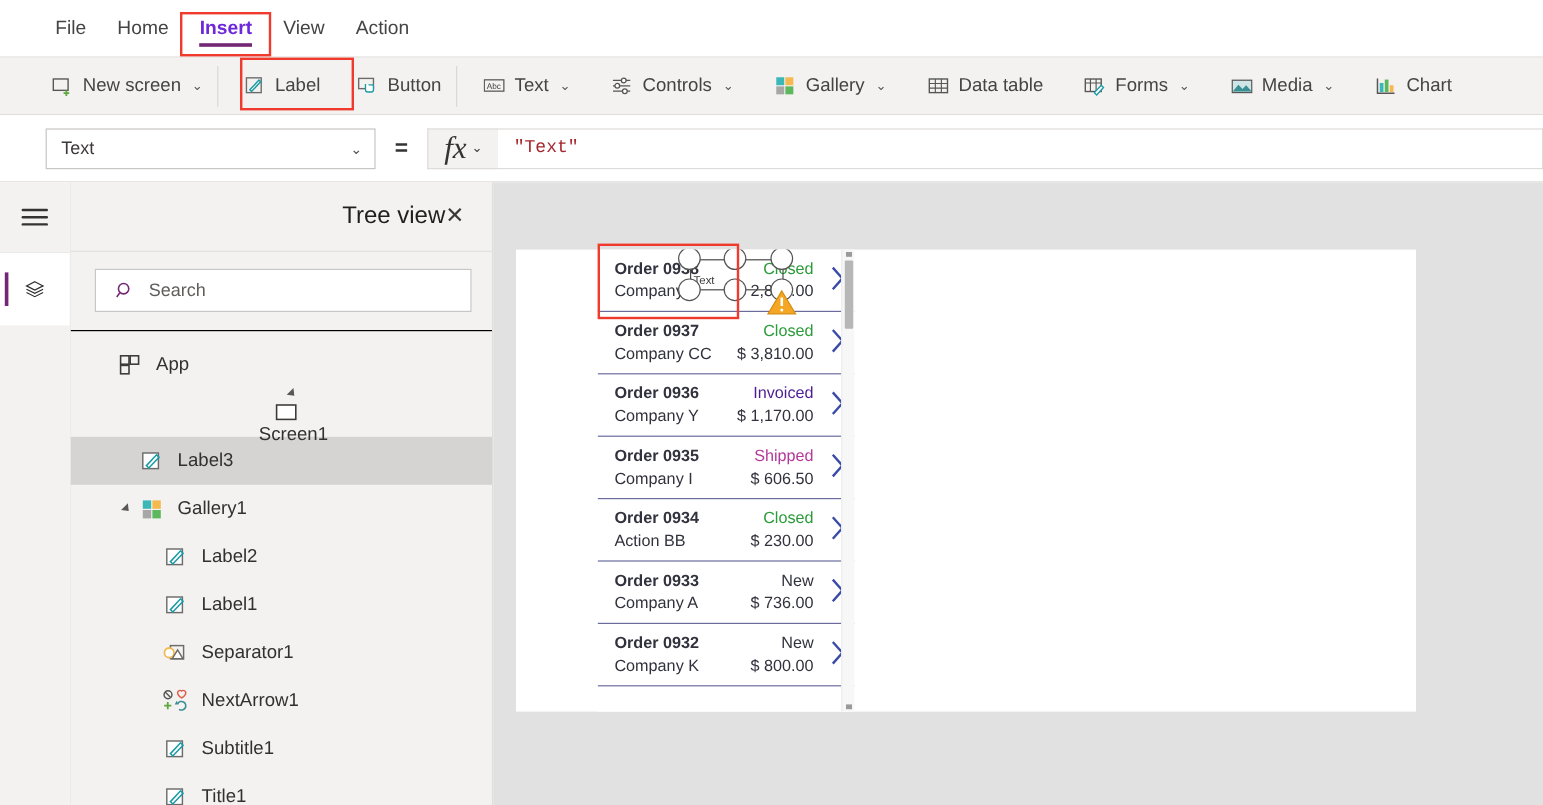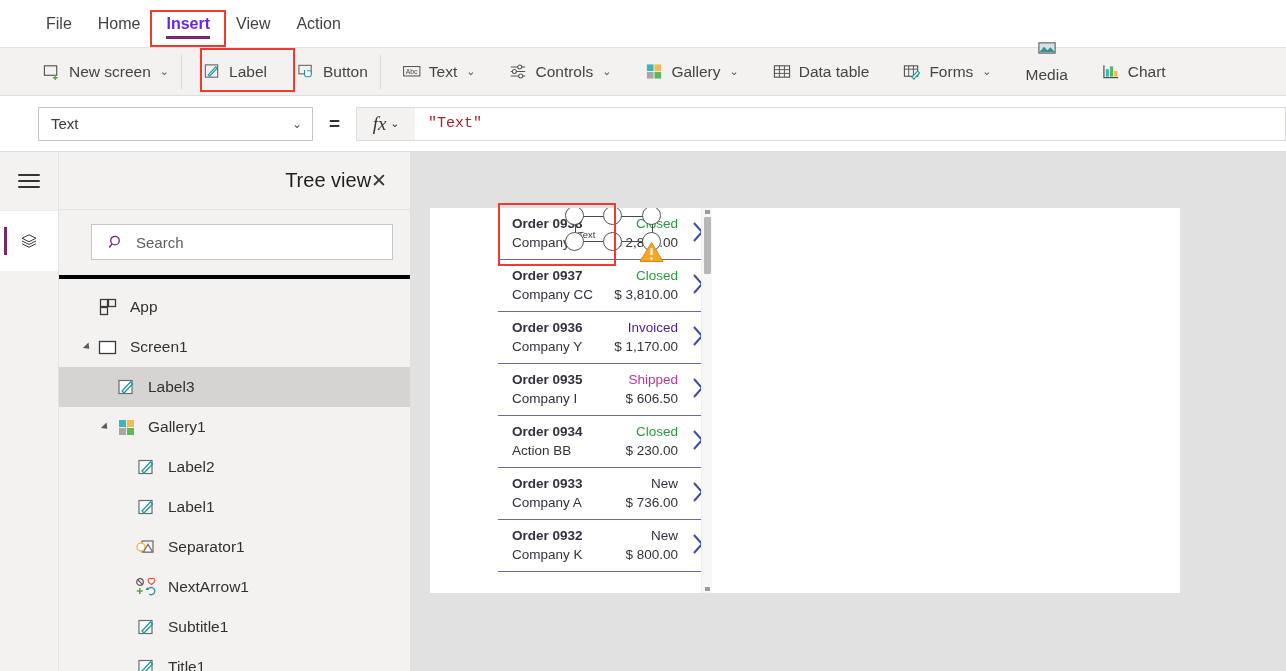--- a/index.html
+++ b/index.html
@@ -141,21 +141,21 @@
     border-right: none;
     display: flex;
     align-items: center;
     justify-content: center;
     gap: 4px;
     box-sizing: border-box;
     font-size: 17px;
     color: #333;
     cursor: default;
   }
-  .fx-btn .fxglyph { font-family: "Liberation Serif", serif; font-style: italic; font-size: 19px; }
+  .fx-btn .fxglyph { font-family: "Liberation Serif", serif; font-style: italic; font-size: 26px; }
   .fx-btn .caret { font-size: 11px; }
   .formula-input {
     height: 34px;
     flex: 1;
     border: 1px solid #dedcda;
     border-left: none;
     background: #fff;
     display: flex;
     align-items: center;
     padding-left: 13px;
@@ -228,22 +228,22 @@
     font-size: 20px;
     color: #201f1e;
   }
   .close-x {
     font-size: 19px;
     color: #3b3a39;
     cursor: default;
     line-height: 1;
   }
   .search-wrap {
-    padding: 14px 17px 15px 32px;
-    border-bottom: 4px solid #000000;
+    padding: 14px 17px 15px 20px;
+    border-bottom: 1px solid #000000;
     box-sizing: border-box;
   }
   .search-box {
     height: 36px;
     background: #ffffff;
     border: 1px solid #c9c7c5;
     display: flex;
     align-items: center;
     gap: 9px;
     padding-left: 15px;
@@ -514,21 +514,21 @@
         <svg width="19" height="18" viewBox="0 0 19 18">
           <rect x="1.5" y="2.5" width="14" height="11" fill="none" stroke="#555" stroke-width="1.2"></rect>
           <path d="M1.5 6 h14 M6 2.5 v11 M11 2.5 v11" stroke="#555" stroke-width="1"></path>
           <path d="M9.5 14.5 L15.5 8 L17.5 10 L11.5 16.5 Z" fill="#fff" stroke="#1b9ba5" stroke-width="1.2"></path>
         </svg>
       </span>
       <span>Forms</span>
       <span class="caret">⌄</span>
     </div>
 
-    <div class="rb" style="margin-left:14px;flex-direction:column;">
+    <div class="rb" style="margin-left:14px;">
       <span class="ic">
         <svg width="21" height="16" viewBox="0 0 21 16">
           <rect x="1" y="2" width="19" height="12" fill="#cfe4e6" stroke="#555" stroke-width="1.2"></rect>
           <path d="M1.5 13 L7 6.5 L11 10.5 L14.5 7 L20 13 Z" fill="#3a8f94"></path>
         </svg>
       </span>
       <span>Media</span>
       <span class="caret">⌄</span>
     </div>
 
@@ -608,21 +608,21 @@
         <span class="tree-icon">
           <svg width="19" height="19" viewBox="0 0 19 19">
             <rect x="1.5" y="1.5" width="7" height="7" fill="none" stroke="#3b3a39" stroke-width="1.3"></rect>
             <rect x="9.5" y="1.5" width="7" height="7" fill="none" stroke="#3b3a39" stroke-width="1.3"></rect>
             <rect x="1.5" y="9.5" width="7" height="7" fill="none" stroke="#3b3a39" stroke-width="1.3"></rect>
           </svg>
         </span>
         <span>App</span>
       </div>
 
-      <div class="tree-row" style="padding-left:20px;">
+      <div class="tree-row" style="padding-left:20px;flex-direction:column;">
         <span class="tw">
             <i class="tri"></i>
           </span>
         <span class="tree-icon">
           <svg width="20" height="19" viewBox="0 0 20 19">
             <rect x="1.5" y="3.5" width="16" height="12" fill="#fff" stroke="#3b3a39" stroke-width="1.3"></rect>
           </svg>
         </span>
         <span>Screen1</span>
       </div>

